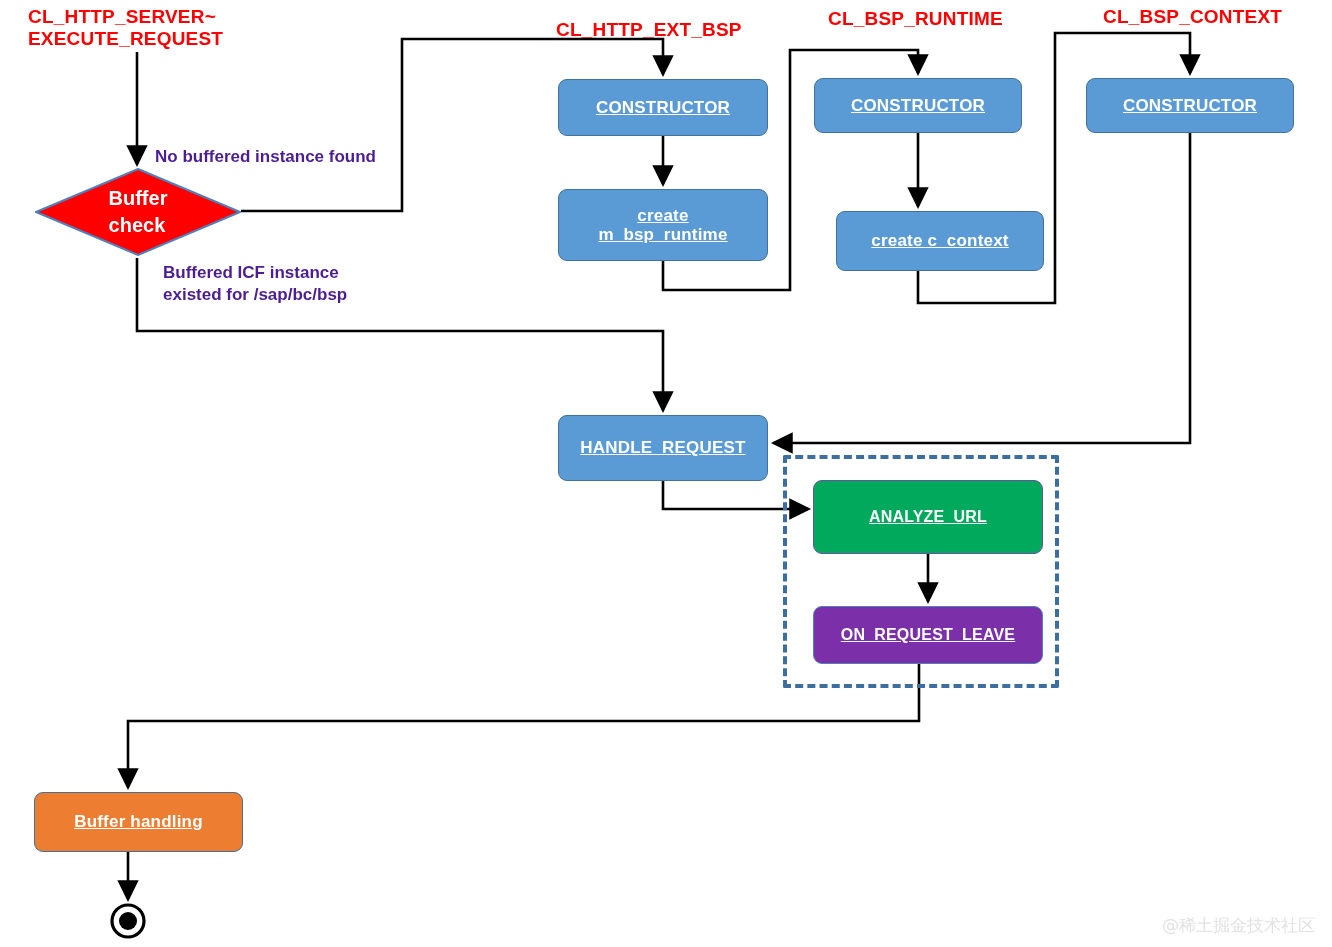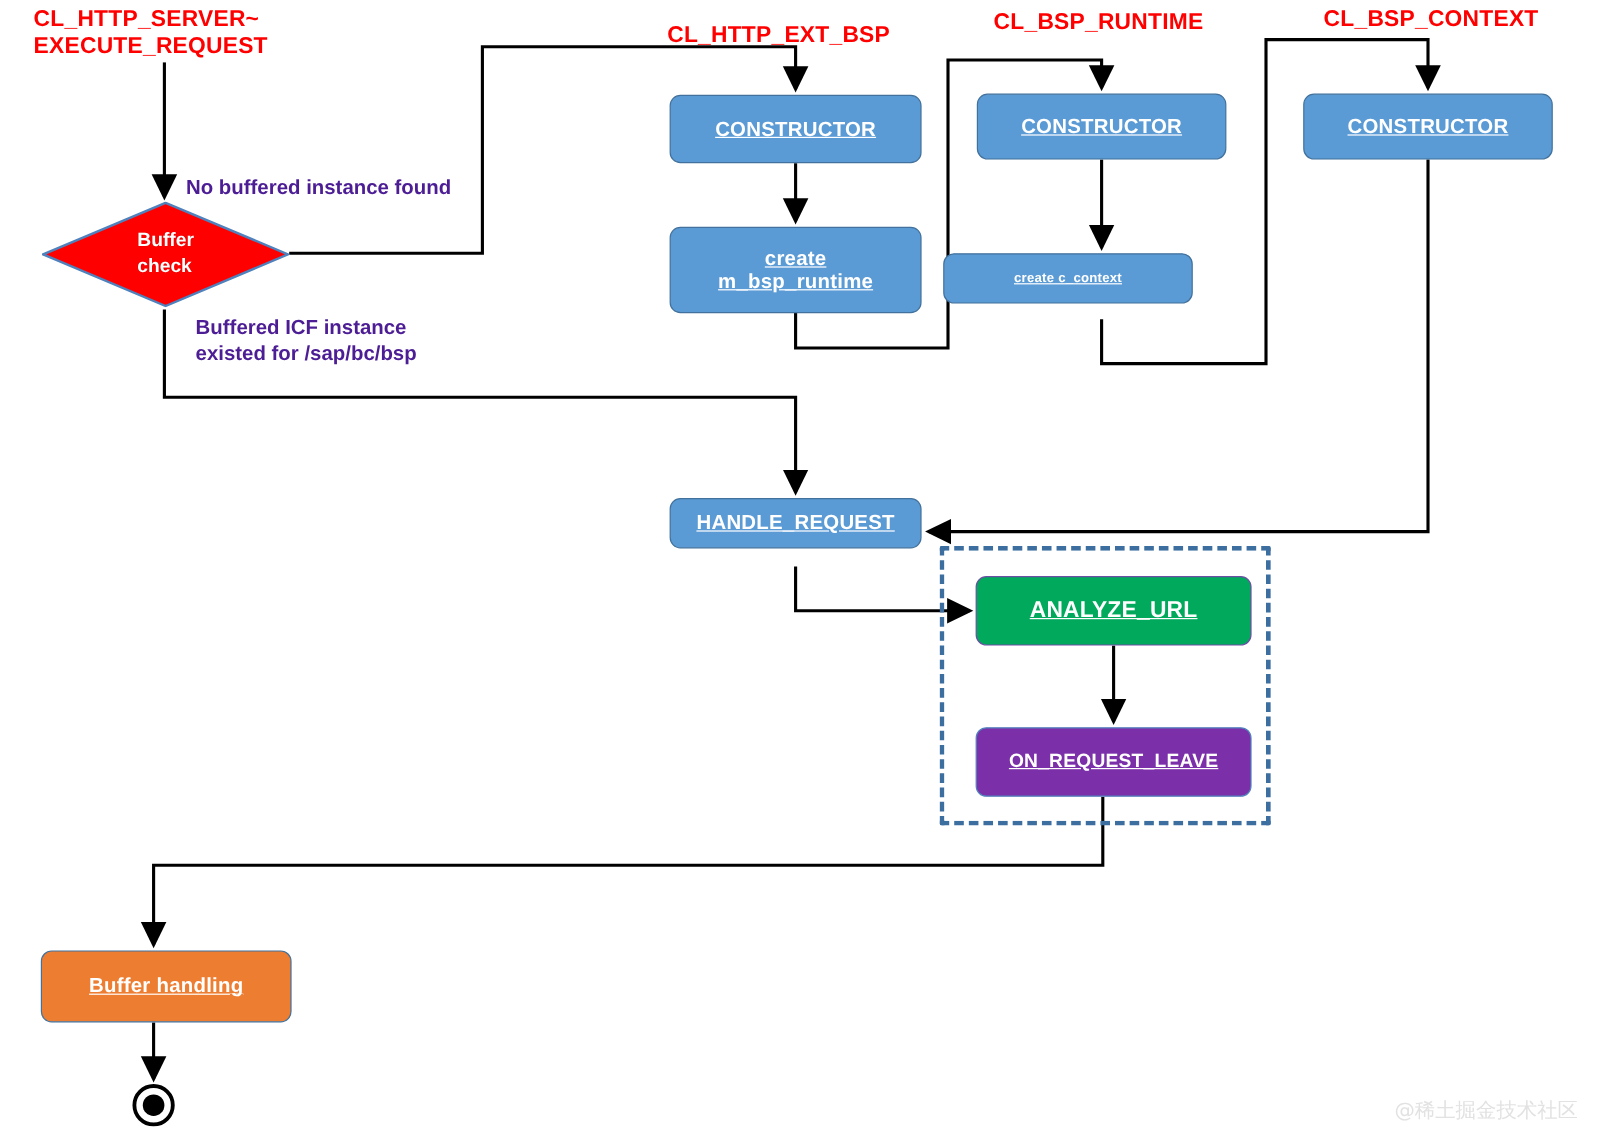--- a/index.html
+++ b/index.html
@@ -19,21 +19,21 @@
         text-align:center;color:#ffffff;font-weight:bold;line-height:1.12;
         letter-spacing:.2px;text-decoration:underline;}
   .node.blue{background:#5B9BD5;}
   .node.green{background:#00A95C;border-color:#6A4FA3;}
   .node.purple{background:#7B2FA8;border-color:#4F81BD;}
   .node.orange{background:#ED7D31;}
 
   .diamond{position:absolute;}
   .diamond .dtext{position:absolute;left:0;top:0;width:100%;height:100%;
         display:flex;flex-direction:column;align-items:center;justify-content:center;
-        color:#fff;font-weight:bold;font-size:16px;line-height:1.35;
+        color:#fff;font-weight:bold;font-size:20px;line-height:1.35;
         text-shadow:0 0 1px rgba(0,0,0,.25);}
 
   .dashed-group{position:absolute;box-sizing:border-box;
         border:4px dashed #3C6E9F;border-radius:2px;background:transparent;}
 
   .endstate{position:absolute;}
   .watermark{position:absolute;color:#E2E2E2;font-size:17px;font-weight:400;
         white-space:pre;font-family:"DejaVu Sans",sans-serif;}
 </style>
 </head>
@@ -95,27 +95,27 @@
 check</div>
   </div>
 
   <div class="node blue" style="left:558px;top:79px;width:210px;height:57px;font-size:17px;">CONSTRUCTOR</div>
 
   <div class="node blue" style="left:558px;top:189px;width:210px;height:72px;font-size:17px;white-space:pre;">create
 m_bsp_runtime</div>
 
   <div class="node blue" style="left:814px;top:78px;width:208px;height:55px;font-size:17px;">CONSTRUCTOR</div>
 
-  <div class="node blue" style="left:786px;top:211px;width:208px;height:42px;font-size:11px;">create c_context</div>
+  <div class="node blue" style="left:836px;top:211px;width:208px;height:60px;font-size:17px;">create c_context</div>
 
   <div class="node blue" style="left:1086px;top:78px;width:208px;height:55px;font-size:17px;">CONSTRUCTOR</div>
 
-  <div class="node blue" style="left:558px;top:415px;width:210px;height:42px;font-size:17px;">HANDLE_REQUEST</div>
+  <div class="node blue" style="left:558px;top:415px;width:210px;height:66px;font-size:17px;">HANDLE_REQUEST</div>
 
-  <div class="node green" style="left:813px;top:480px;width:230px;height:58px;font-size:19px;">ANALYZE_URL</div>
+  <div class="node green" style="left:813px;top:480px;width:230px;height:74px;font-size:16px;">ANALYZE_URL</div>
 
   <div class="node purple" style="left:813px;top:606px;width:230px;height:58px;font-size:16px;text-align:center;">ON_REQUEST_LEAVE</div>
 
   <div class="node orange" style="left:34px;top:792px;width:209px;height:60px;font-size:17px;">Buffer handling</div>
 
   <div class="endstate" style="left:107px;top:900px;width:42px;height:42px;">
     <svg width="42" height="42" viewBox="0 0 42 42" xmlns="http://www.w3.org/2000/svg">
       <circle cx="21" cy="21" r="16" fill="#ffffff" stroke="#000000" stroke-width="3.2"></circle>
       <circle cx="21" cy="21" r="9" fill="#000000"></circle>
     </svg>

